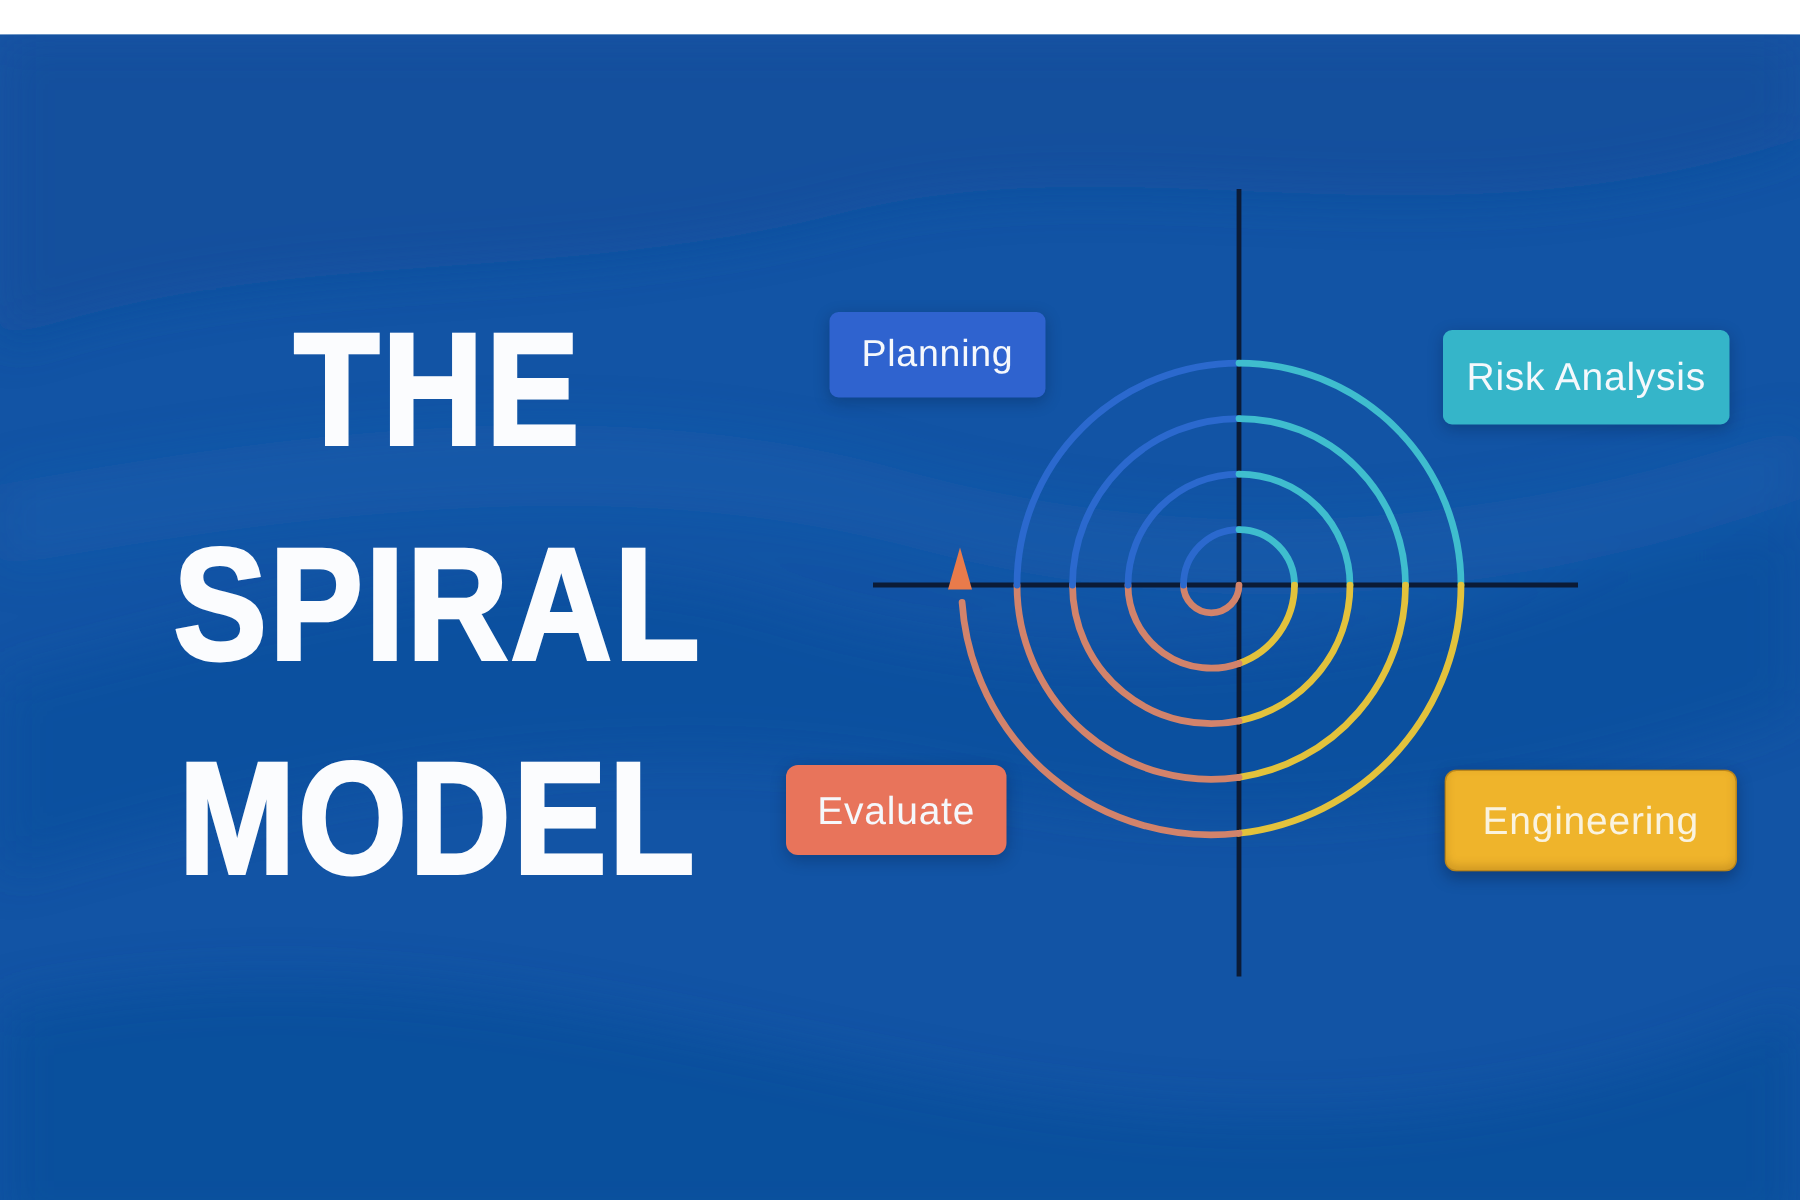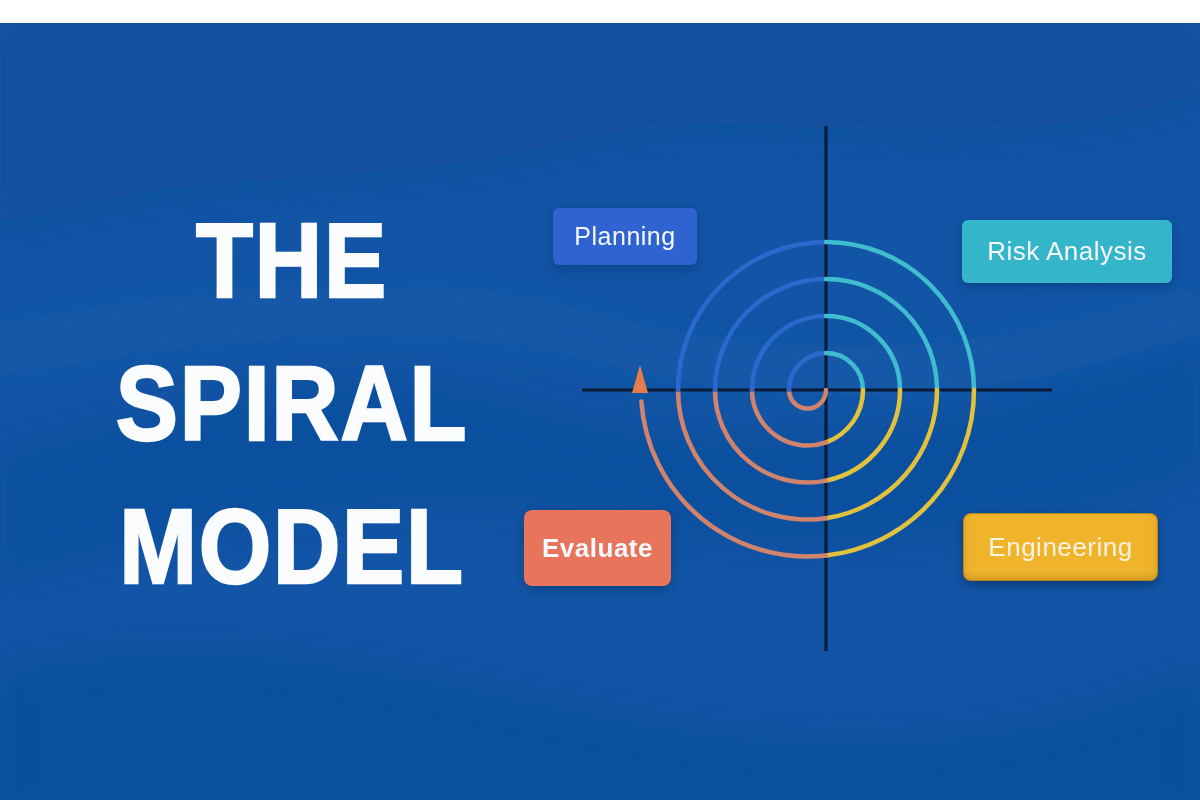--- a/index.html
+++ b/index.html
@@ -17,22 +17,22 @@
     -webkit-text-stroke:2.5px #FBFCFE;
     transform:scaleX(.88); transform-origin:50% 0;
   }
   .title span{display:block;}
   .label-box{
     position:absolute; display:flex; align-items:center; justify-content:center;
     color:#F5F8FC; box-shadow:0 3px 10px rgba(5,20,50,.28);
     font-size:26px; letter-spacing:.5px;
   }
   .label-planning   {left:553px; top:185px; width:144px; height:57px; border-radius:6px; font-size:25px;}
-  .label-risk       {left:962px; top:197px; width:210px; height:63px; border-radius:6px;}
-  .label-evaluate   {left:524px; top:487px; width:147px; height:76px; border-radius:8px;font-weight:bold;}
+  .label-risk       {left:962px; top:197px; width:191px; height:63px; border-radius:6px;}
+  .label-evaluate   {left:524px; top:487px; width:147px; height:60px; border-radius:8px;}
   .label-engineering{left:963px; top:490px; width:193px; height:66px; border-radius:8px;
                      border:1px solid rgba(140,95,15,.55); color:#FAF3DF;
                      box-shadow:0 4px 10px rgba(5,20,50,.35), inset 0 -3px 6px rgba(120,75,10,.25);}
 </style>
 </head>
 <body>
 
 <div class="canvas">
 
   <svg class="layer" viewBox="0 0 1200 800">

